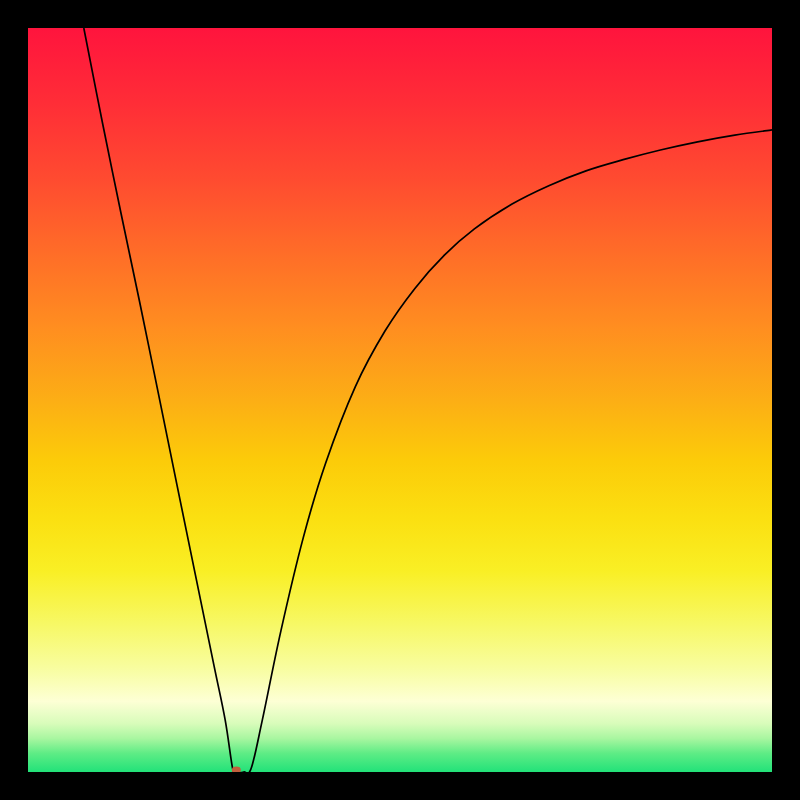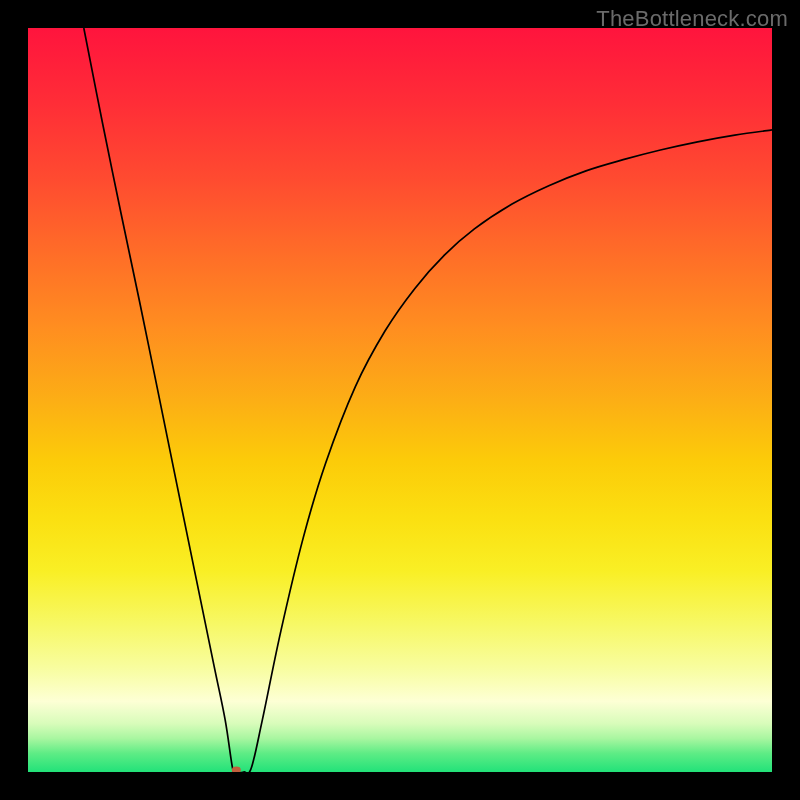--- a/index.html
+++ b/index.html
@@ -62,14 +62,13 @@
             <stop offset="97.50%" stop-color="#5eec85"></stop>
             <stop offset="100.00%" stop-color="#22e279"></stop>
           </linearGradient>
       </defs>
       <rect x="0" y="0" width="744" height="744" fill="url(#bg-grad)"></rect>
       <path id="curve-path" fill="none" stroke="#000000" stroke-width="1.7" d="M 55.8 0 C 59.15 17.01, 67.70 61.14, 74.40 94.49 C 81.10 127.83, 86.30 152.98, 93.00 185.26 C 99.70 217.53, 104.90 241.52, 111.60 273.79 C 118.30 306.07, 123.50 331.75, 130.20 364.56 C 136.90 397.37, 142.10 423.26, 148.80 456.07 C 155.50 488.88, 160.70 514.16, 167.40 546.84 C 174.10 579.52, 180.64 611.49, 186.00 637.61 C 191.36 663.72, 193.81 673.44, 197.16 691.92 C 200.51 710.40, 202.59 730.91, 204.60 740.28 C 206.61 749.65, 206.31 743.33, 208.32 744.00 C 210.33 744.67, 213.08 744.67, 215.76 744.00 C 218.44 743.33, 219.85 749.65, 223.20 740.28 C 226.55 730.91, 229.00 716.70, 234.36 691.92 C 239.72 667.14, 245.59 635.45, 252.96 602.64 C 260.33 569.83, 267.24 539.77, 275.28 509.64 C 283.32 479.51, 288.23 462.43, 297.60 435.24 C 306.97 408.05, 316.65 382.45, 327.36 358.61 C 338.07 334.77, 346.41 320.49, 357.12 302.81 C 367.83 285.13, 376.17 274.06, 386.88 260.40 C 397.59 246.74, 405.93 237.63, 416.64 226.92 C 427.35 216.21, 434.35 209.99, 446.40 200.88 C 458.45 191.77, 470.21 184.10, 483.60 176.33 C 496.99 168.56, 507.41 163.75, 520.80 157.73 C 534.19 151.70, 544.61 147.54, 558.00 142.85 C 571.39 138.16, 581.81 135.44, 595.20 131.69 C 608.59 127.94, 619.01 125.23, 632.40 122.02 C 645.79 118.80, 656.21 116.51, 669.60 113.83 C 682.99 111.15, 693.41 109.28, 706.80 107.14 C 720.19 104.99, 737.30 102.87, 744.00 101.93"></path>
       <ellipse id="min-marker" rx="4.501200000000001" ry="3.4372800000000003" fill="#c15f3c" cx="208.32000000000002" cy="742"></ellipse>
     </svg>
   </div>
 
-  <div class="watermark">TheBottleneck.com</div>
 </div>
 
 </body></html>

